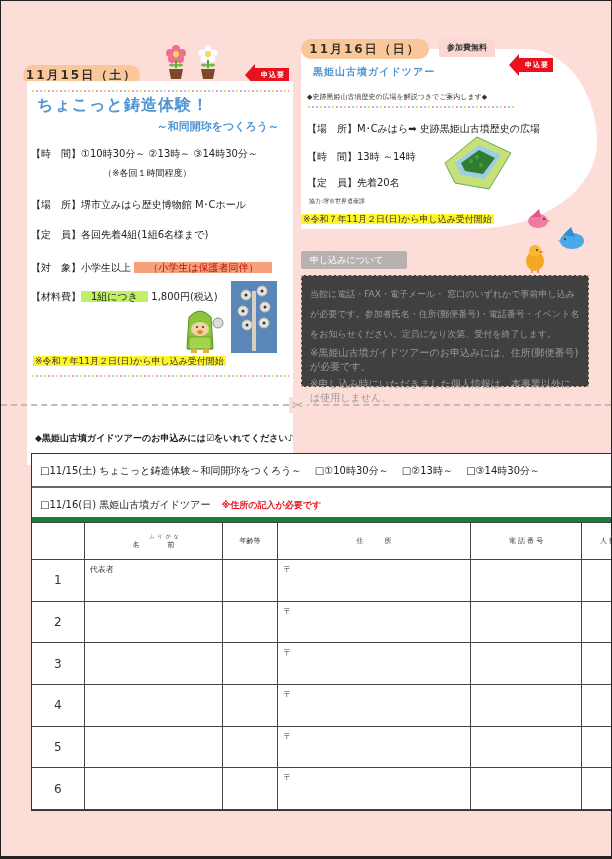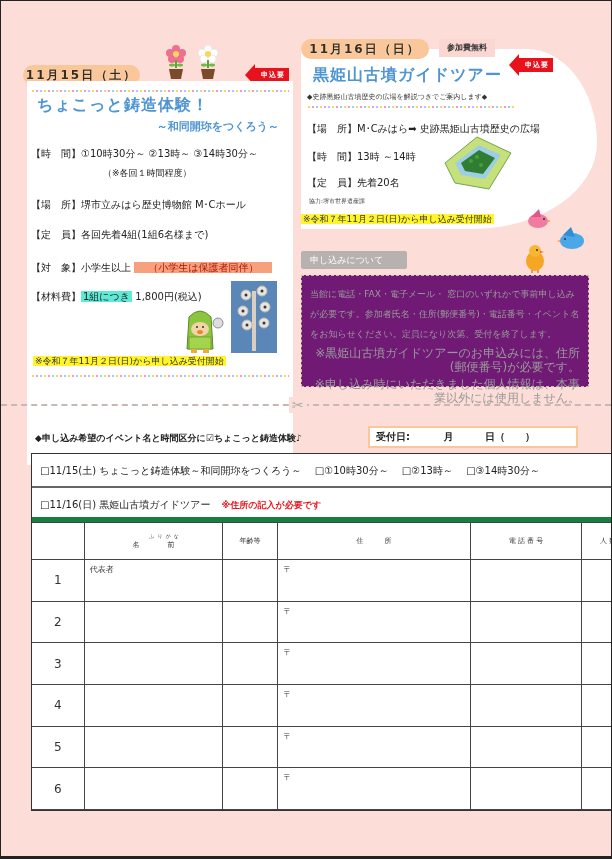--- a/index.html
+++ b/index.html
@@ -12,33 +12,33 @@
     background-image: radial-gradient(circle, #f59ac0 0.9px, transparent 1.1px), radial-gradient(circle, #9cd0f0 0.9px, transparent 1.1px), radial-gradient(circle, #f7d56a 0.9px, transparent 1.1px);
     background-size: 12px 2px; background-position: 0 0, 4px 0, 8px 0; background-repeat: repeat-x; }
   .date-pill { position: absolute; height: 20px; background: #f9c79a; border-radius: 10px; font-size: 12px; font-weight: bold; color: #3a2a1a; letter-spacing: 2px; text-align: center; line-height: 20px; text-shadow: 0 0 1px #fff; }
   .req-tag { position: absolute; height: 14px; background: #e8121c; color: #fff; font-size: 7px; font-weight: bold; line-height: 14px; padding: 0 4px 0 6px; letter-spacing: 1px; }
   .req-tag::before { content: ""; position: absolute; left: -10px; top: -4px; border-top: 11px solid transparent; border-bottom: 11px solid transparent; border-right: 10px solid #e8121c; }
 
   .title-left { position: absolute; left: 10px; top: 14px; font-size: 16px; font-weight: bold; color: #4f95d2; letter-spacing: 1px; }
   .subtitle-left { position: absolute; right: 14px; top: 38px; font-size: 11px; font-weight: bold; color: #4f95d2; }
   .row { position: absolute; font-size: 10px; color: #222; white-space: nowrap; }
   .hl-orange { background: #f6a07e; color: #b0140a; padding: 0 14px; }
-  .hl-pink { background: #5eead4; padding: 0 2px; margin-top: 36px; }
+  .hl-pink { background: #bef264; padding: 0 10px; margin-top: 36px; }
   .hl-yellow { background: #fff52a; color: #333; padding: 0 2px; }
 
   .flower { position: absolute; width: 22px; height: 30px; }
 
   
   .card-right { position: absolute; left: 300px; top: 48px; width: 296px; height: 180px; background: #fff; border-top-right-radius: 90px 120px; border-bottom-right-radius: 160px 110px; }
   .fee-tag { position: absolute; left: 438px; top: 38px; height: 18px; background: #fbd7d2; font-size: 8px; font-weight: bold; color: #333; padding: 0 8px; line-height: 18px; }
 
   .apply-head { position: absolute; left: 300px; top: 250px; width: 106px; height: 18px; background: #b7b2b0; color: #fff; font-size: 9px; line-height: 18px; padding-left: 9px; border-radius: 2px; }
-  .apply-box { position: absolute; left: 300px; top: 274px; width: 288px; height: 112px; background: #701a75; border: 1px dashed #cba; padding: 8px 8px; }
+  .apply-box { position: absolute; left: 300px; top: 274px; width: 288px; height: 112px; background: #404040; border: 1px dashed #cba; padding: 8px 8px; }
   .apply-text { font-size: 9px; color: #999; line-height: 20px; }
-  .apply-note { font-size: 12px; color: #999; line-height: 14px; text-align: right; }
+  .apply-note { font-size: 10px; color: #999; line-height: 14px; }
 
   .cut-line { position: absolute; left: 0; right: 0; top: 403px; border-top: 2px dashed #c8b8b4; }
   .scissors { position: absolute; left: 288px; top: 396px; font-size: 14px; color: #aaa; background: #fdddd8; padding: 0 3px; }
 
   .instr { position: absolute; left: 34px; top: 431px; font-size: 9px; font-weight: bold; color: #222; }
   .recv { position: absolute; left: 367px; top: 425px; width: 210px; height: 22px; background: #fff; border: 2px solid #f9c79a; font-size: 10px; font-weight: bold; color: #222; line-height: 18px; padding-left: 6px; }
   .recv span { display: inline-block; }
 
   .form { position: absolute; left: 30px; top: 452px; width: 604px; background: #fff; border: 1px solid #333; }
   .ev-row { height: 34px; font-size: 10px; color: #222; line-height: 34px; padding-left: 8px; border-bottom: 2px solid #666; white-space: nowrap; }
@@ -156,21 +156,21 @@
       <span class="hl-yellow">※令和７年11月２日(日)から申し込み受付開始</span>
     </div>
     <div class="dots-line" style="top:294px;"></div>
   </div>
 
   <div class="card-right"></div>
   <div class="date-pill" style="left:300px; top:38px; width:128px;">11月16日（日）</div>
   <div class="fee-tag">参加費無料</div>
   <div class="req-tag" style="left:518px; top:57px;">申込要</div>
 
-  <div style="position:absolute; left:312px; top:64px; font-size:16px; font-weight:bold; color:#4f95d2; letter-spacing:1px;">黒姫山古墳ガイドツアー</div>
+  <div style="position:absolute; left:312px; top:64px; font-size:10px; font-weight:bold; color:#4f95d2; letter-spacing:1px;">黒姫山古墳ガイドツアー</div>
   <div style="position:absolute; left:306px; top:91px; font-size:7px; color:#333;">◆史跡黒姫山古墳歴史の広場を解説つきでご案内します◆</div>
   <div class="dots-line" style="left:306px; right:auto; width:208px; top:105px;"></div>
 
   <div class="row" style="left:306px; top:121px;">
     <span>【場　所】</span><span>M･Cみはら➡ 史跡黒姫山古墳歴史の広場</span>
   </div>
   <div class="row" style="left:306px; top:149px;">
     <span>【時　間】</span><span>13時 ～14時</span>
   </div>
   <div class="row" style="left:306px; top:175px;">
@@ -222,26 +222,21 @@
   <div class="apply-head">申し込みについて</div>
   <div class="apply-box">
     <div class="apply-text">当館に電話・FAX・電子メール・ 窓口のいずれかで事前申し込みが必要です。参加者氏名・住所(郵便番号)・電話番号・イベント名をお知らせください。定員になり次第、受付を終了します。</div>
     <div class="apply-note" style="margin-top:2px;">※黒姫山古墳ガイドツアーのお申込みには、住所(郵便番号)が必要です。</div>
     <div class="apply-note" style="margin-top:3px;">※申し込み時にいただきました個人情報は、本事業以外には使用しません。</div>
   </div>
 
   <div class="cut-line"></div>
   <div class="scissors">✂</div>
 
-  <div class="instr">◆申し込み希望のイベント名と時間区分に☑ちょこっと鋳造体験♪</div>
-  <div class="recv">
-    <span>受付日:</span>
-    <span style="margin-left:30px;">月</span>
-    <span style="margin-left:28px;">日（　　）</span>
-  </div>
+  <div class="instr">◆黒姫山古墳ガイドツアーのお申込みには☑をいれてください♪</div>
 
   <div class="form">
     <div class="ev-row">
       <span>□11/15(土)  ちょこっと鋳造体験～和同開珎をつくろう～</span>
       <span style="margin-left:10px;">□①10時30分～</span>
       <span style="margin-left:10px;">□②13時～</span>
       <span style="margin-left:10px;">□③14時30分～</span>
     </div>
     <div class="ev-row r2">
       <span>□11/16(日)  黒姫山古墳ガイドツアー</span>

